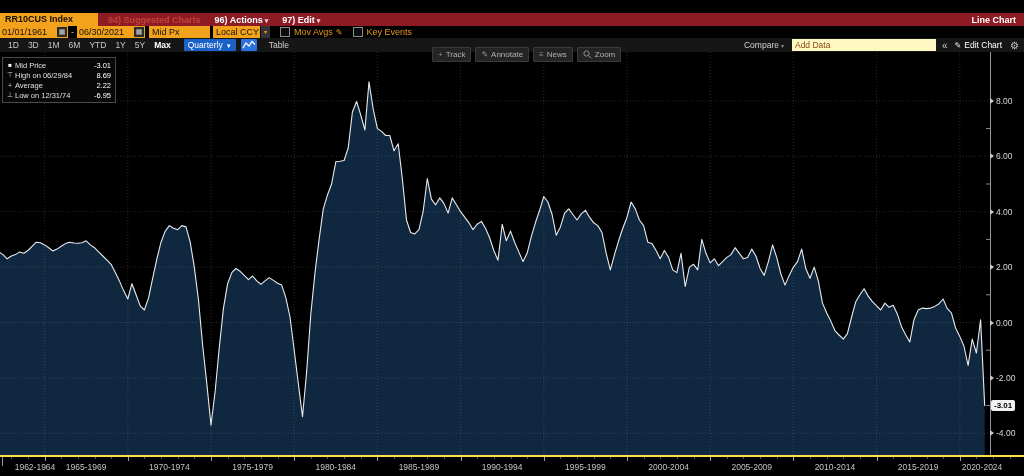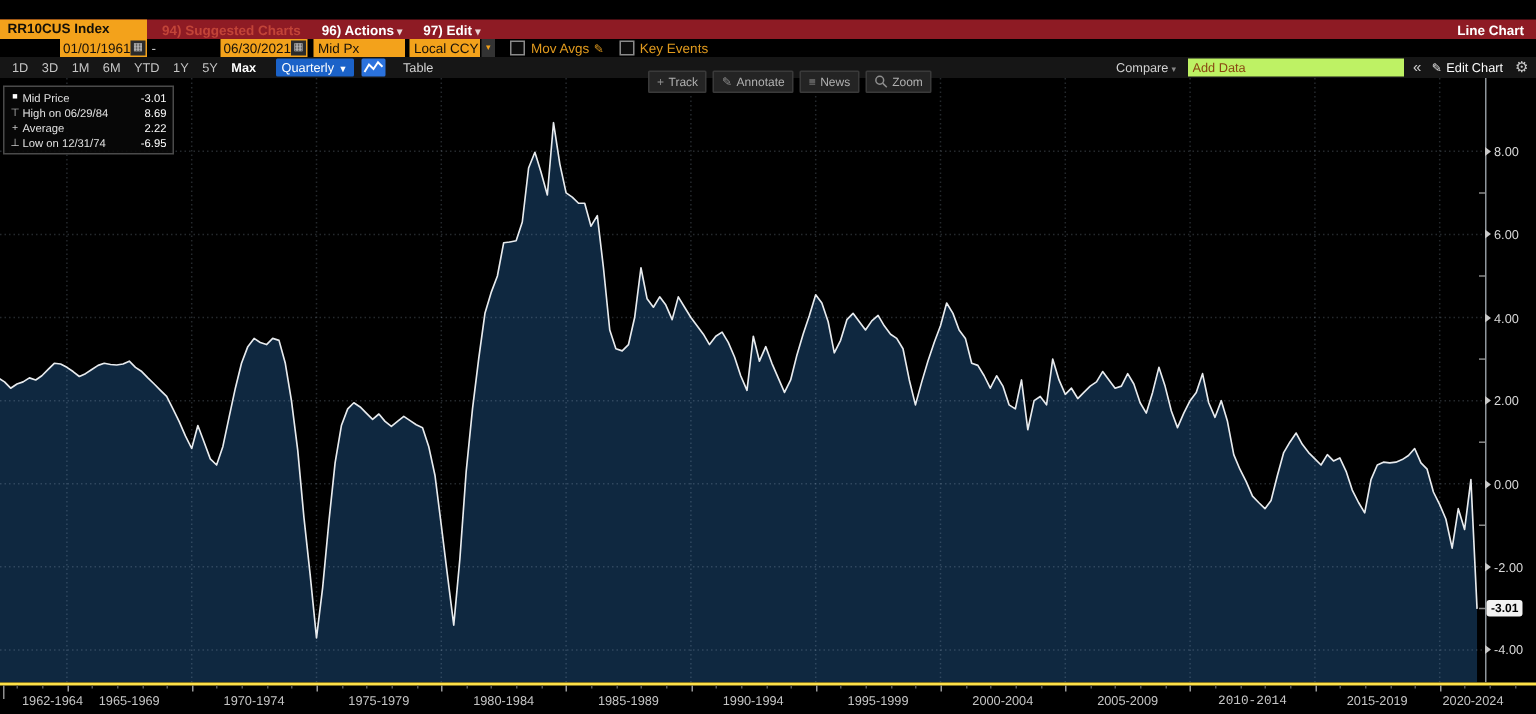--- a/index.html
+++ b/index.html
@@ -19,21 +19,21 @@
           padding:0 5px;width:88px;}
   .suggested{color:#c24438;margin-left:10px;font-weight:bold;}
   .redbtn{color:#fff;font-weight:bold;margin-left:14px;white-space:nowrap;}
   .redbtn .caret{color:#e8d4d4;font-size:7px;margin-left:2px;}
   .view-label{margin-left:auto;color:#fff;font-weight:bold;padding-right:8px;}
 
   
   .settingsbar{position:absolute;top:26px;left:0;width:1024px;height:12px;background:#000;
           display:flex;align-items:center;font-size:9px;}
   .amber-field{height:12px;line-height:12px;background:#f3a21b;color:#18120a;display:flex;align-items:center;}
-  .datebox{width:58px;margin-left:40px;}
+  .datebox{width:68px;}
   .datebox .dtext{flex:1;padding-left:2px;}
   .cal-btn{width:10px;height:10px;margin-right:1px;background:#2b2b2b;color:#cfcfcf;font-size:7px;
           line-height:10px;text-align:center;}
   .dash{color:#ccc;margin:0 3px;}
   .pricefield{width:58px;margin-left:4px;padding-left:3px;}
   .ccyfield{width:44px;margin-left:3px;padding-left:3px;}
   .ccy-caret{width:9px;height:12px;background:#333;color:#f3a21b;font-size:6px;line-height:12px;
           text-align:center;margin-left:1px;}
   .checkbox{width:8px;height:8px;background:#0c0c0c;border:1px solid #8a8a8a;margin:0 4px 0 10px;}
   .amber-label{color:#e09a1e;white-space:nowrap;}
@@ -47,21 +47,21 @@
   .ptab.max{color:#fff;font-weight:bold;}
   .freq-btn{height:12px;line-height:12px;background:#1b62c8;color:#fff;padding:0 4px;margin-left:4px;
           border-radius:1px;white-space:nowrap;}
   .freq-btn .caret{font-size:6px;margin-left:3px;}
   .charttype-btn{width:16px;height:12px;background:#2b72dd;border-radius:1px;margin-left:5px;
           display:flex;align-items:center;justify-content:center;}
   .table-btn{margin-left:12px;color:#d2d2d2;}
   .right-tools{margin-left:auto;display:flex;align-items:center;padding-right:5px;}
   .compare-btn{color:#d2d2d2;margin-right:8px;white-space:nowrap;}
   .compare-btn .caret{color:#888;font-size:6px;margin-left:2px;}
-  .adddata{width:138px;height:12px;background:#bef264;border:none;outline:none;font-size:8.5px;
+  .adddata{width:138px;height:12px;background:#fef9c3;border:none;outline:none;font-size:8.5px;
           color:#7c3c08;padding:0 3px;font-family:"Liberation Sans",sans-serif;}
   .adddata::placeholder{color:#8a4712;opacity:1;}
   .collapse-btn{color:#ccc;margin:0 7px 0 6px;font-size:10px;}
   .editchart-btn{color:#fff;white-space:nowrap;}
   .editchart-btn .pencil{color:#e8e8e8;font-size:8px;margin-right:3px;}
   .gear{color:#c8c8c8;font-size:10px;margin-left:8px;}
 
   
   .float-tools{position:absolute;top:47px;left:432px;display:flex;z-index:6;}
   .ftool{height:13px;display:flex;align-items:center;background:#242424;border:1px solid #3a3a3a;
@@ -254,21 +254,21 @@
   <div class="xlab" style="left: 35px;">1962-1964</div>
       <div class="xlab" style="left: 86.16px;">1965-1969</div>
       <div class="xlab" style="left: 169.36px;">1970-1974</div>
       <div class="xlab" style="left: 252.56px;">1975-1979</div>
       <div class="xlab" style="left: 335.76px;">1980-1984</div>
       <div class="xlab" style="left: 418.96px;">1985-1989</div>
       <div class="xlab" style="left: 502.16px;">1990-1994</div>
       <div class="xlab" style="left: 585.36px;">1995-1999</div>
       <div class="xlab" style="left: 668.56px;">2000-2004</div>
       <div class="xlab" style="left: 751.76px;">2005-2009</div>
-      <div class="xlab" style="left: 834.96px; font-family: Liberation Mono, monospace;">2010-2014</div>
+      <div class="xlab" style="left: 834.96px;">2010-2014</div>
       <div class="xlab" style="left: 918.16px;">2015-2019</div>
       <div class="xlab" style="left: 982px;">2020-2024</div>
       <div class="xtick-minor" style="left: 11.3px;"></div>
       <div class="xtick-minor" style="left: 27.9px;"></div>
       <div class="xtick" style="left: 44.6px;"></div>
       <div class="xtick-minor" style="left: 61.2px;"></div>
       <div class="xtick-minor" style="left: 77.8px;"></div>
       <div class="xtick-minor" style="left: 94.5px;"></div>
       <div class="xtick-minor" style="left: 111.1px;"></div>
       <div class="xtick" style="left: 127.8px;"></div>

